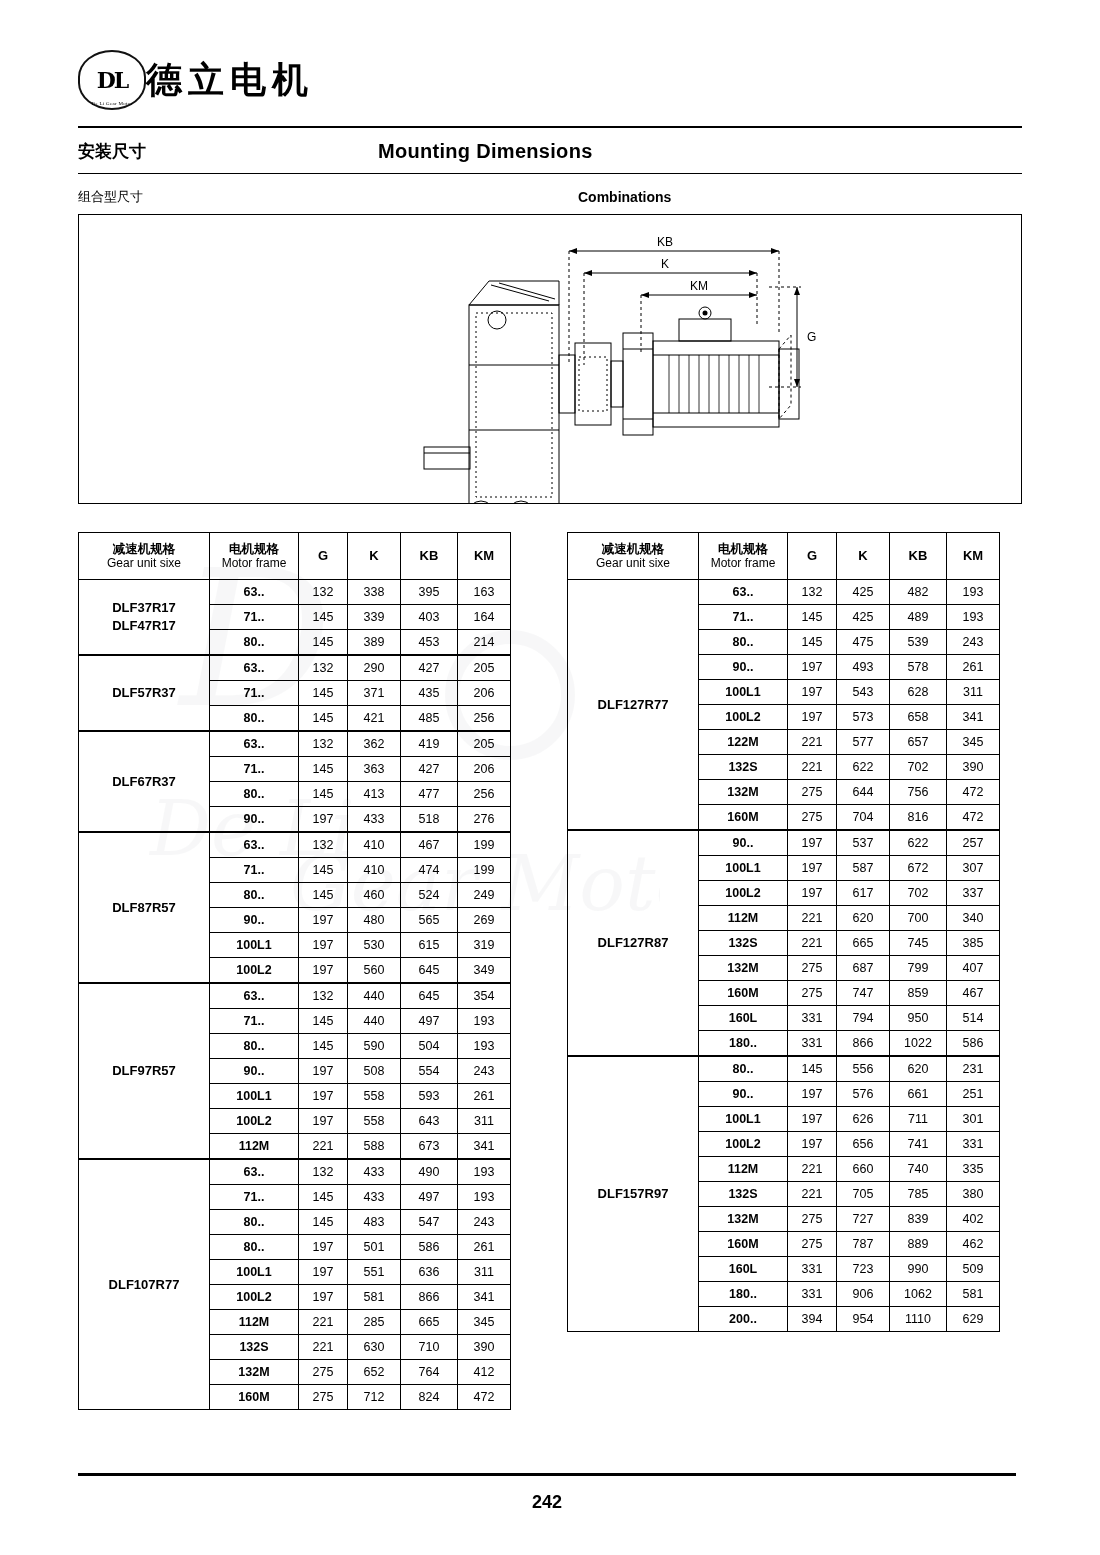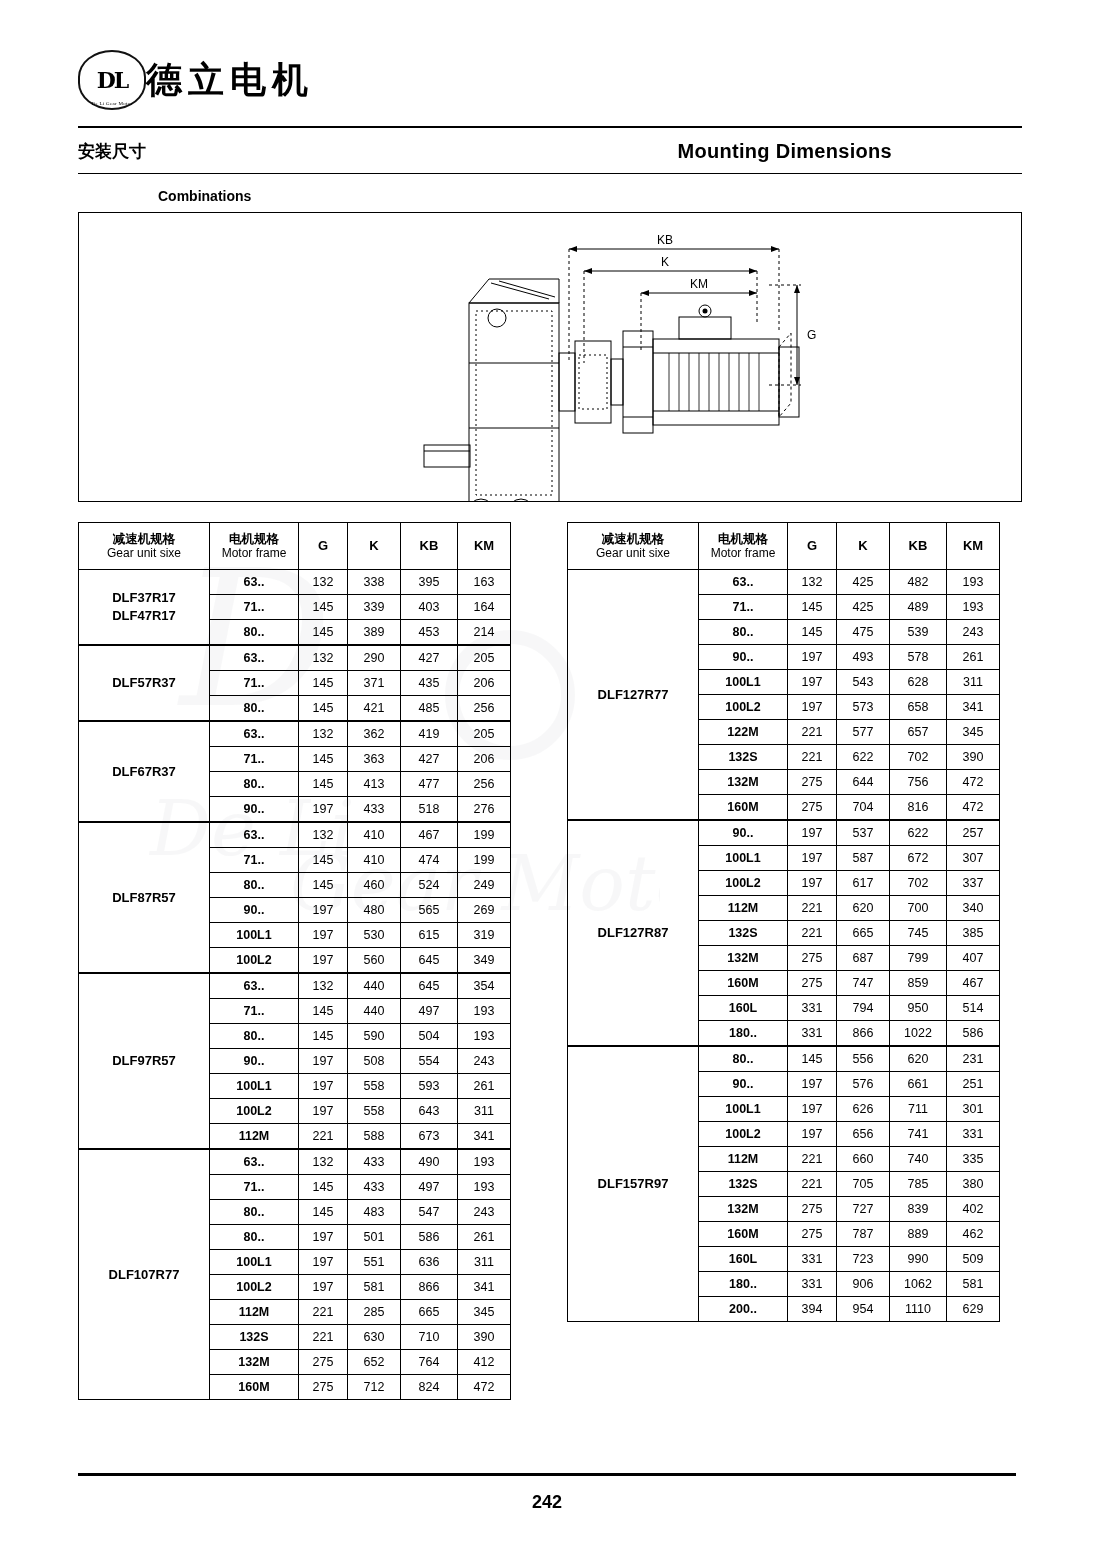--- a/index.html
+++ b/index.html
@@ -87,21 +87,21 @@
   .title-cn {
     font-family: "DejaVu Sans", sans-serif;
     font-size: 17px;
     font-weight: bold;
     width: 300px;
   }
   .title-en {
     font-size: 20px;
     font-weight: bold;
     flex: 1;
-    text-align: right;
+    text-align: left;
     padding-right: 130px;
     letter-spacing: 0.3px;
   }
 
   
   .sub-row {
     display: flex;
     align-items: center;
     padding: 14px 0 8px 0;
   }
@@ -124,21 +124,21 @@
     height: 288px;
     position: relative;
     background: #fff;
     overflow: hidden;
   }
 
   
   .tables {
     display: flex;
     gap: 56px;
-    margin-top: 20px;
+    margin-top: 28px;
     position: relative;
     z-index: 2;
   }
   .tbl-wrap { flex: 0 0 auto; }
   table.dim {
     border-collapse: collapse;
     font-size: 12.5px;
   }
   table.dim th, table.dim td {
     border: 1px solid #000;
@@ -225,20 +225,21 @@
   </div>
   <hr class="rule-thick">
 
   <div class="title-row">
     <div class="title-cn">安装尺寸</div>
     <div class="title-en">Mounting Dimensions</div>
   </div>
   <hr class="rule-thin">
 
   <div class="sub-row">
+    <div class="sub-cn">组合型尺寸</div>
     <div class="sub-en">Combinations</div>
   </div>
 
   <div class="figure-box">
     <svg viewBox="0 0 942 288" width="942" height="288">
       <g stroke="#000" fill="none" stroke-width="1">
 
         <line x1="490" y1="36" x2="700" y2="36"></line>
         <path d="M490 36 l8 -3 v6 z" fill="#000" stroke="none"></path>
         <path d="M700 36 l-8 -3 v6 z" fill="#000" stroke="none"></path>

